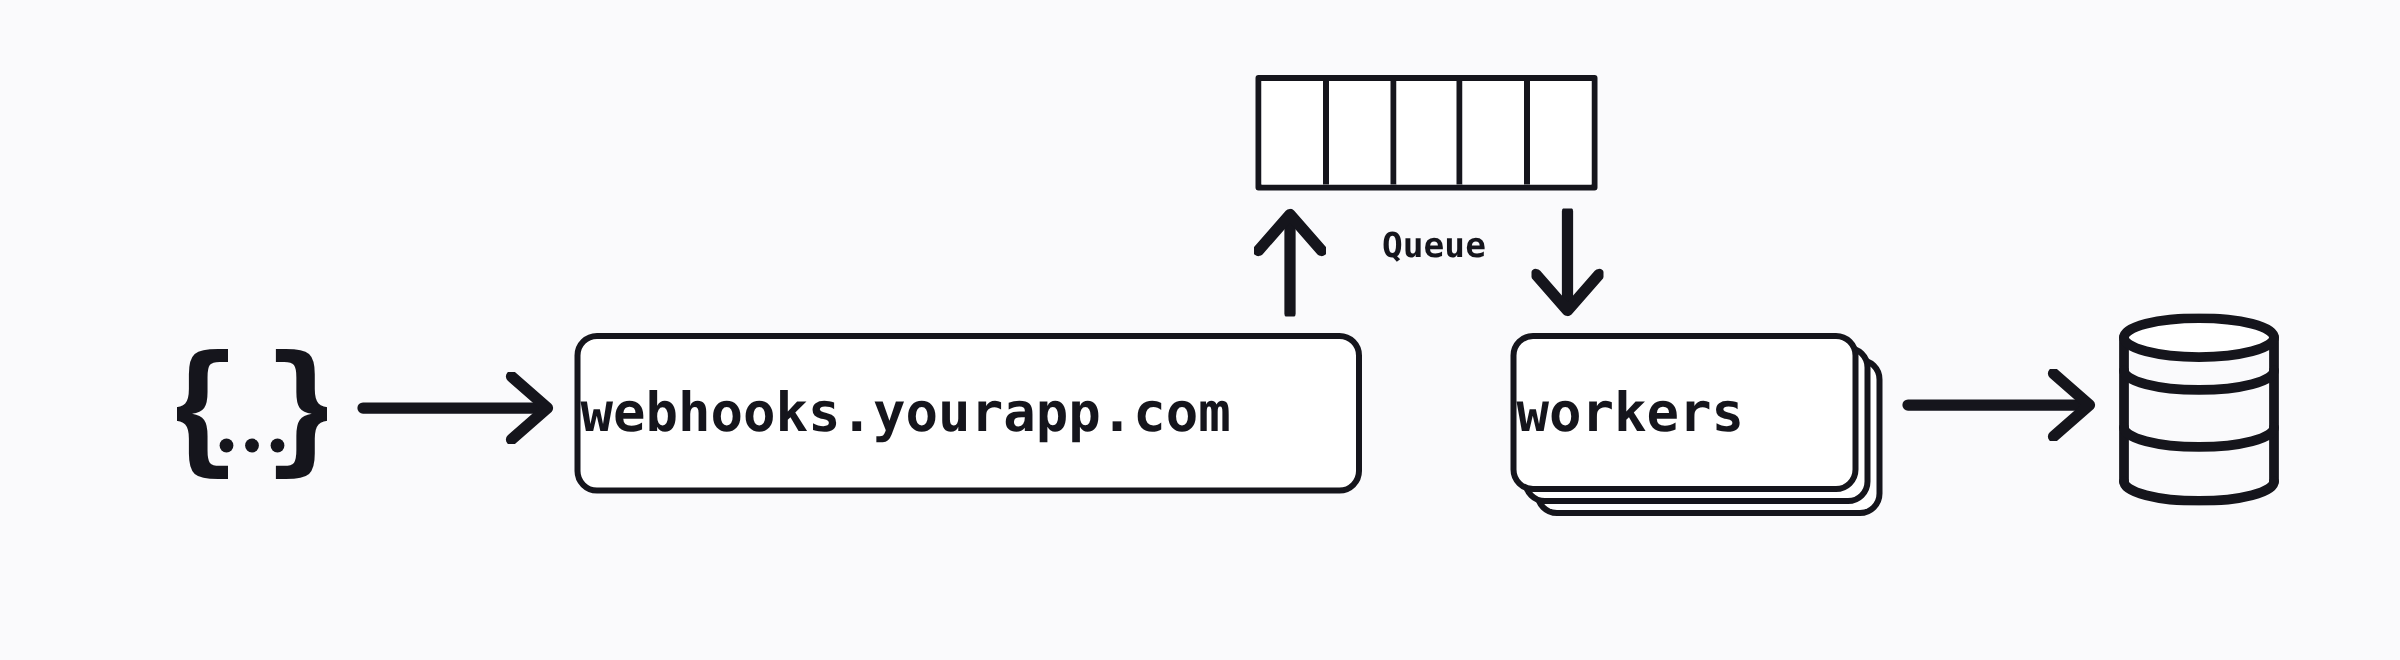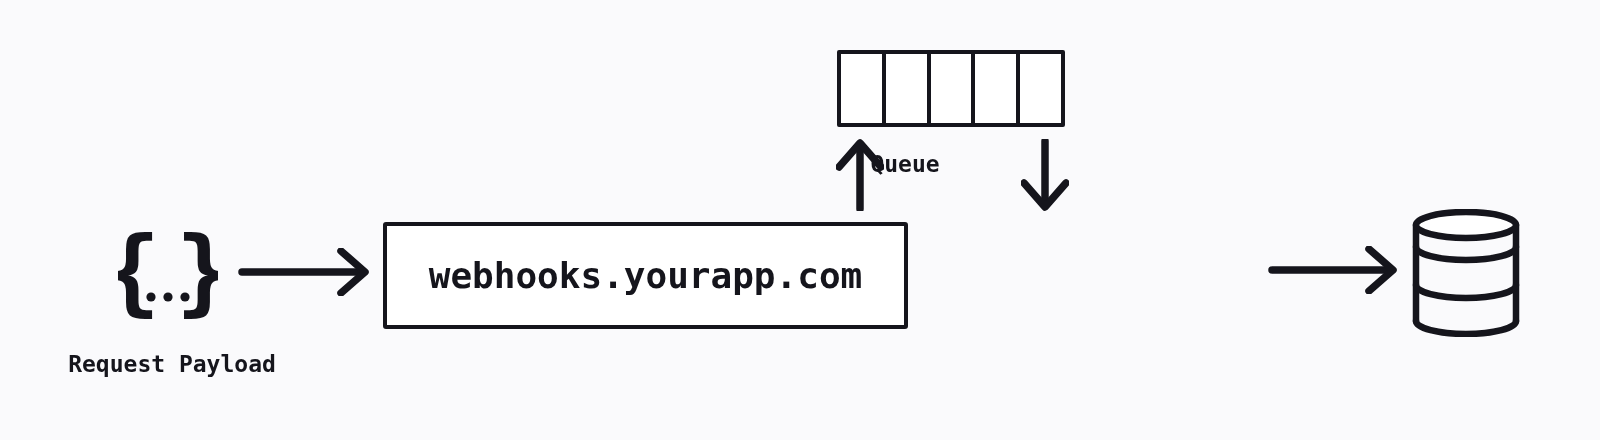--- a/index.html
+++ b/index.html
@@ -21,22 +21,22 @@
   .label{
     font-weight:700;
     font-size:23px;
     text-align:center;
     color:var(--ink);
     white-space:nowrap;
   }
   .node-box{
     background:var(--fill);
     border:4px solid var(--ink);
-    border-radius:3px;
-    display:flex;align-items:center;justify-content:center;
+    border-radius:15px;
+    display:flex;align-items:center;
   }
   .node-text{
     font-weight:700;
     font-size:36px;
     white-space:nowrap;
     color:var(--ink);
   }
   
   .payload-glyph text{
     fill:var(--ink);
@@ -84,21 +84,20 @@
 
 <div class="canvas">
 
   <svg class="abs payload-glyph" style="left:118px;top:230px;" width="100" height="92" viewBox="0 0 100 92" aria-hidden="true">
     <text x="14" y="74">{</text>
     <text x="86" y="74">}</text>
     <circle cx="33" cy="67" r="4.6"></circle>
     <circle cx="50" cy="67" r="4.6"></circle>
     <circle cx="67" cy="67" r="4.6"></circle>
   </svg>
-  <div class="abs label" style="left:60px;top:351px;width:224px;">Request Payload</div>
 
   <svg class="abs arrow" style="left:238px;top:248px;" width="132" height="48" viewBox="0 0 132 48">
     <path d="M4 24 H120"></path>
     <path d="M103 3 L127 24 L103 45"></path>
   </svg>
 
   <div class="abs node-box" style="left:383px;top:222px;width:525px;height:107px;">
     <span class="node-text">webhooks.yourapp.com</span>
   </div>
 
@@ -109,27 +108,34 @@
 
   <div class="abs queue-box">
     <div style="display:flex;flex:1;">
         <div class="queue-cell"></div>
         <div class="queue-cell"></div>
         <div class="queue-cell"></div>
         <div class="queue-cell"></div>
         <div class="queue-cell"></div>
       </div>
   </div>
-  <div class="abs label" style="left:835px;top:151px;width:140px;">Queue</div>
+  <div class="abs label" style="left:886px;top:151px;width:140px;">Queue</div>
 
   <svg class="abs arrow" style="left:1021px;top:139px;" width="48" height="72" viewBox="0 0 48 72">
     <path d="M24 2 V62"></path>
     <path d="M3 44 L24 68 L45 44"></path>
   </svg>
 
+  <div class="abs workers-stack">
+    <div class="workers-layer layer-2 node-box"></div>
+    <div class="workers-layer layer-1 node-box"></div>
+    <div class="workers-layer layer-0 node-box">
+      <span class="node-text">workers</span>
+    </div>
+  </div>
 
   <svg class="abs arrow" style="left:1268px;top:246px;" width="130" height="48" viewBox="0 0 130 48">
     <path d="M4 24 H118"></path>
     <path d="M101 3 L125 24 L101 45"></path>
   </svg>
 
   <svg class="abs db-icon" style="left:1410px;top:209px;" width="112" height="128" viewBox="0 0 112 128" aria-hidden="true">
     <path d="M6 16 V112"></path>
     <path d="M106 16 V112"></path>
     <path d="M6 112 A50 13 0 0 0 106 112"></path>

